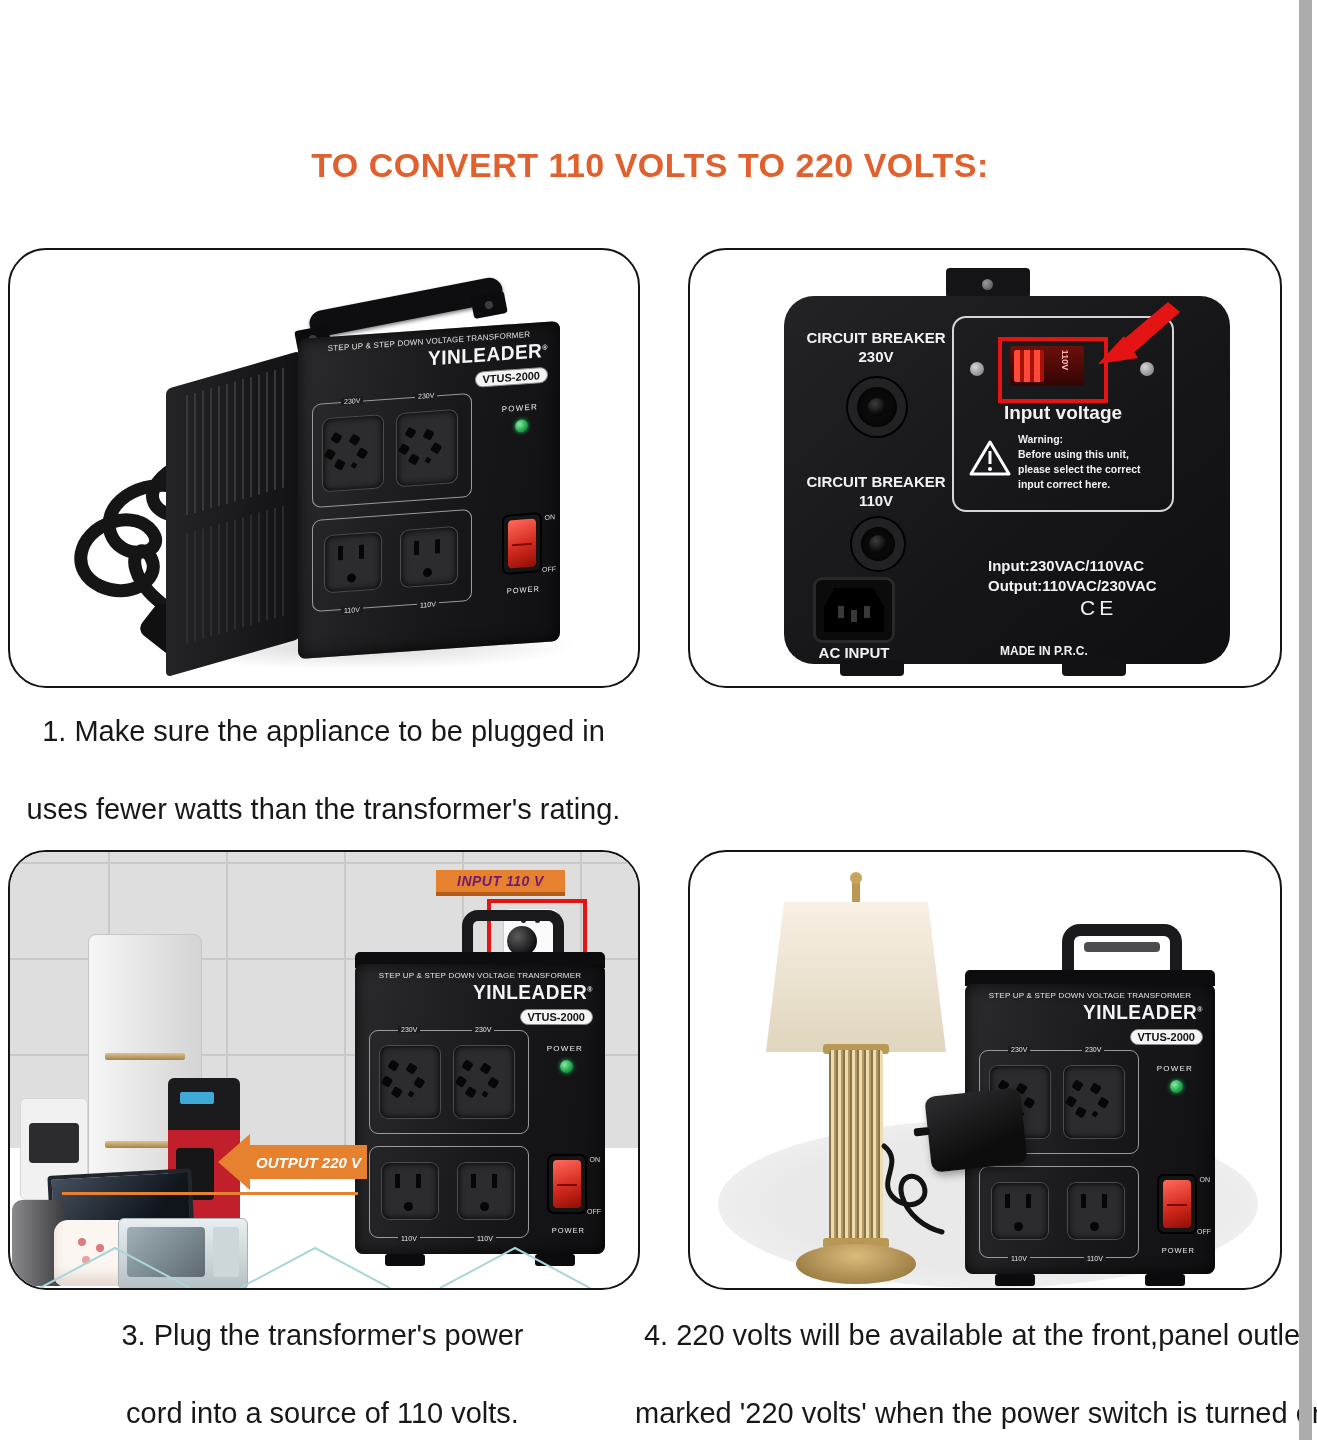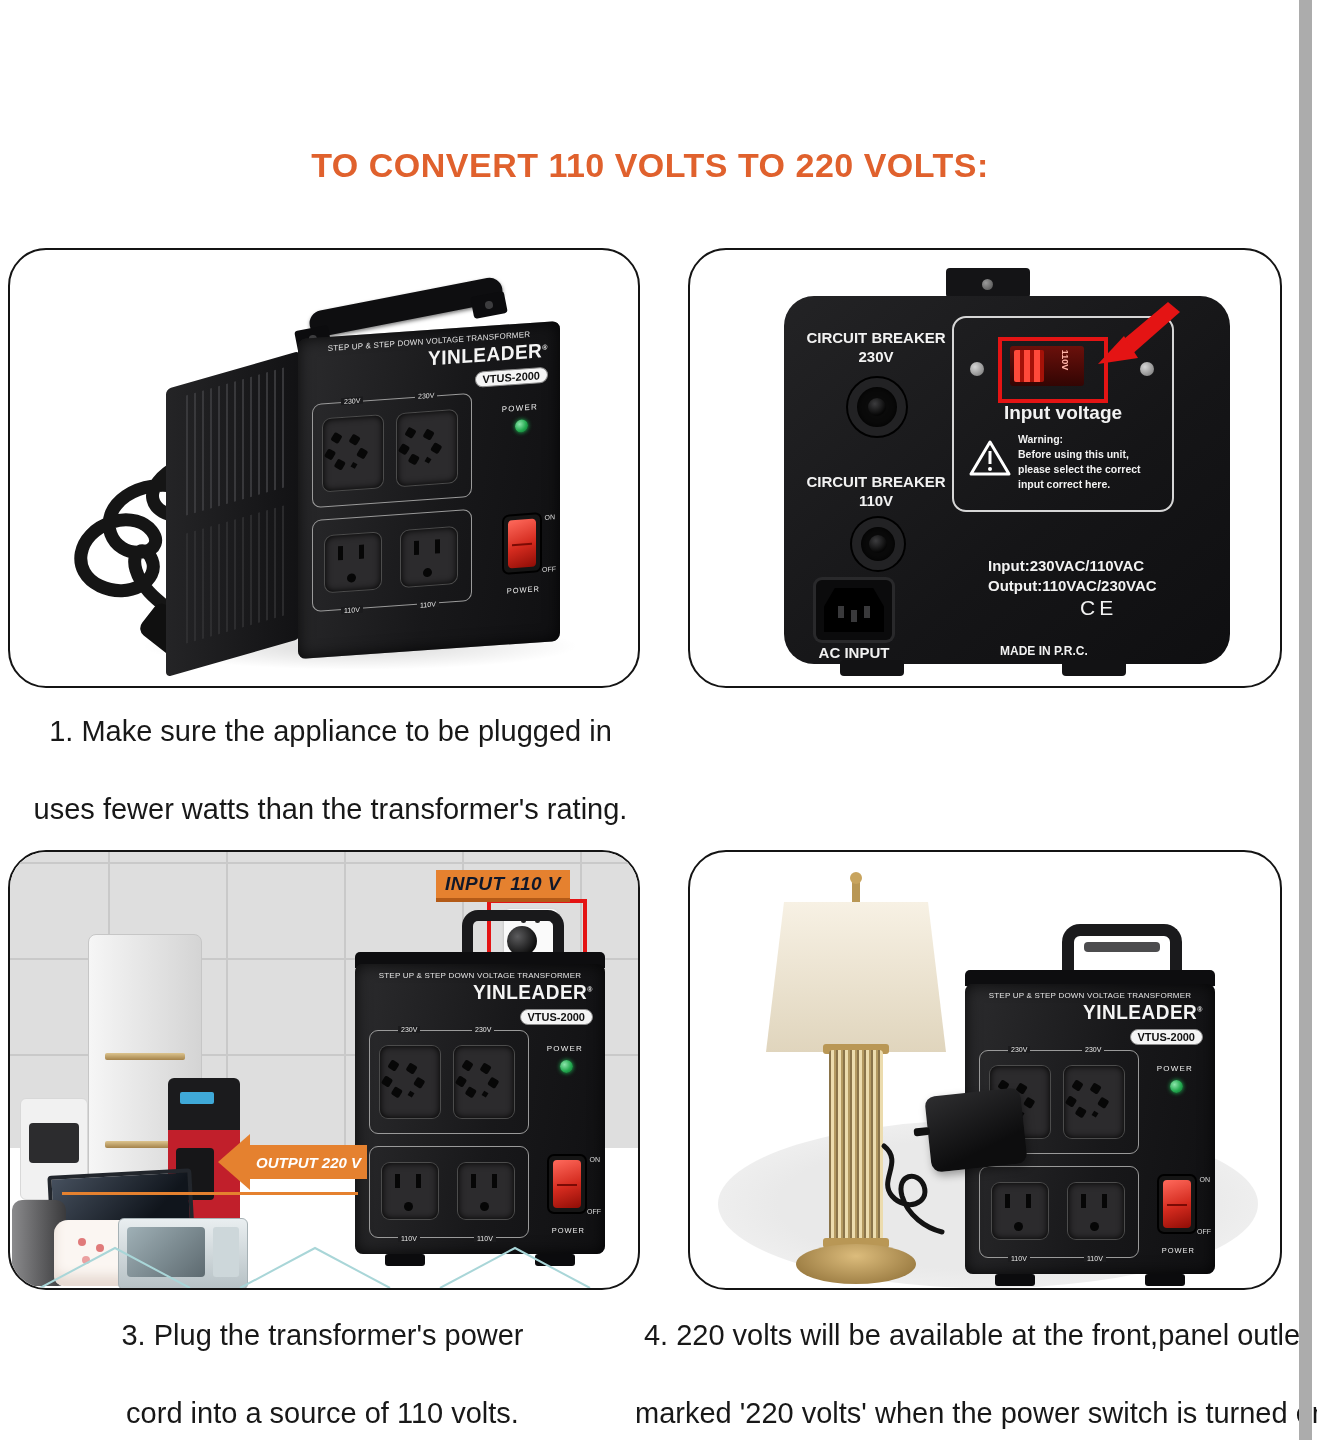--- a/index.html
+++ b/index.html
@@ -15,21 +15,21 @@
   .panel {
     position:absolute; border:2px solid #141414; border-radius:38px;
     background:#fff; overflow:hidden;
   }
   #panel1 { left:8px;   top:248px; width:628px; height:436px; }
   #panel2 { left:688px; top:248px; width:590px; height:436px; }
   #panel3 { left:8px;   top:850px; width:628px; height:436px; }
   #panel4 { left:688px; top:850px; width:590px; height:436px; }
   .caption { position:absolute; text-align:center; font-size:29px; color:#181818; }
   .cap-line { line-height:78px; white-space:nowrap; }
-  #cap1 { left:8px;     top:692px;  width:645px; }
+  #cap1 { left:1px;     top:692px;  width:645px; }
   #cap2 { left:650px; top:692px;  width:665px; }
   #cap3 { left:0;     top:1296px; width:645px; }
   #cap4 { left:635px; top:1296px; width:682px; }
   .scrollbar {
     position:absolute; left:1299px; top:0; width:13px; height:1440px;
     background:var(--scrollbar-gray,#ACACAC); z-index:50;
   }
 
   
   .tfront {
@@ -185,23 +185,23 @@
   #tf3 { left:345px; top:112px; }
   .wout { position:absolute; left:494px; top:57px; width:54px; height:54px; background:#fafafa;
     border-radius:6px; box-shadow:0 1px 3px #b9b9b9; }
   .wout::before { content:""; position:absolute; left:17px; top:9px; width:5px; height:5px;
     border-radius:50%; background:#222; box-shadow:14px 0 0 #222; }
   .wplug { position:absolute; left:497px; top:74px; width:30px; height:30px; border-radius:50%;
     background:radial-gradient(circle at 35% 35%, #5c5c5e, #0d0d0d 72%); }
   .cord3 { position:absolute; left:440px; top:100px; }
   .hl3 { position:absolute; left:477px; top:47px; width:92px; height:74px;
     border:4px solid var(--highlight-red,#E41414); }
-  .input-tag { position:absolute; left:426px; top:18px; padding:3px 9px;
+  .input-tag { position:absolute; left:426px; top:18px; padding:3px 21px;
     background:var(--label-orange,#E5812F); border-bottom:4px solid #B35A17;
-    color:#0f172a; font-size:19px; font-weight:bold; font-style:italic; letter-spacing:.5px; white-space:nowrap; }
+    color:#701a75; font-size:14px; font-weight:bold; font-style:italic; letter-spacing:.5px; white-space:nowrap; }
   .arrow3 { position:absolute; left:408px; top:84px; }
   .out-arrow { position:absolute; left:208px; top:282px; height:56px; display:flex; align-items:center; }
   .oa-head { width:0; height:0; border-top:28px solid transparent; border-bottom:28px solid transparent;
     border-right:32px solid var(--label-orange,#E5812F); }
   .oa-shaft { height:34px; background:var(--label-orange,#E5812F); display:flex; align-items:center;
     padding:0 6px; color:#fff; font-weight:bold; font-style:italic; font-size:15px; white-space:nowrap; }
   .orange-line { position:absolute; left:52px; top:340px; width:296px; height:3px;
     background:var(--label-orange,#E5812F); }
   .zigzag { position:absolute; left:30px; top:390px; }
 

